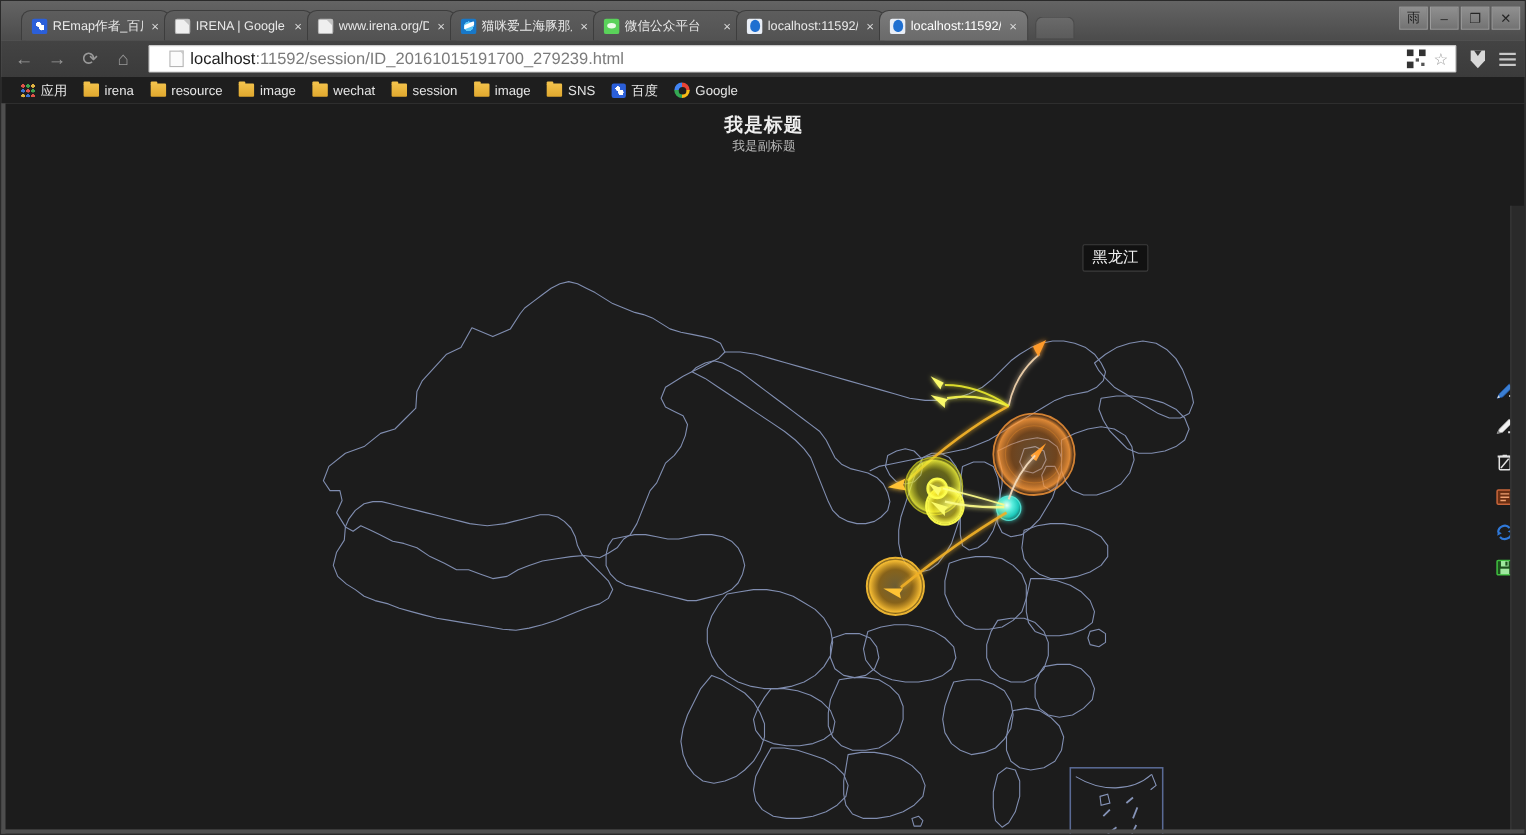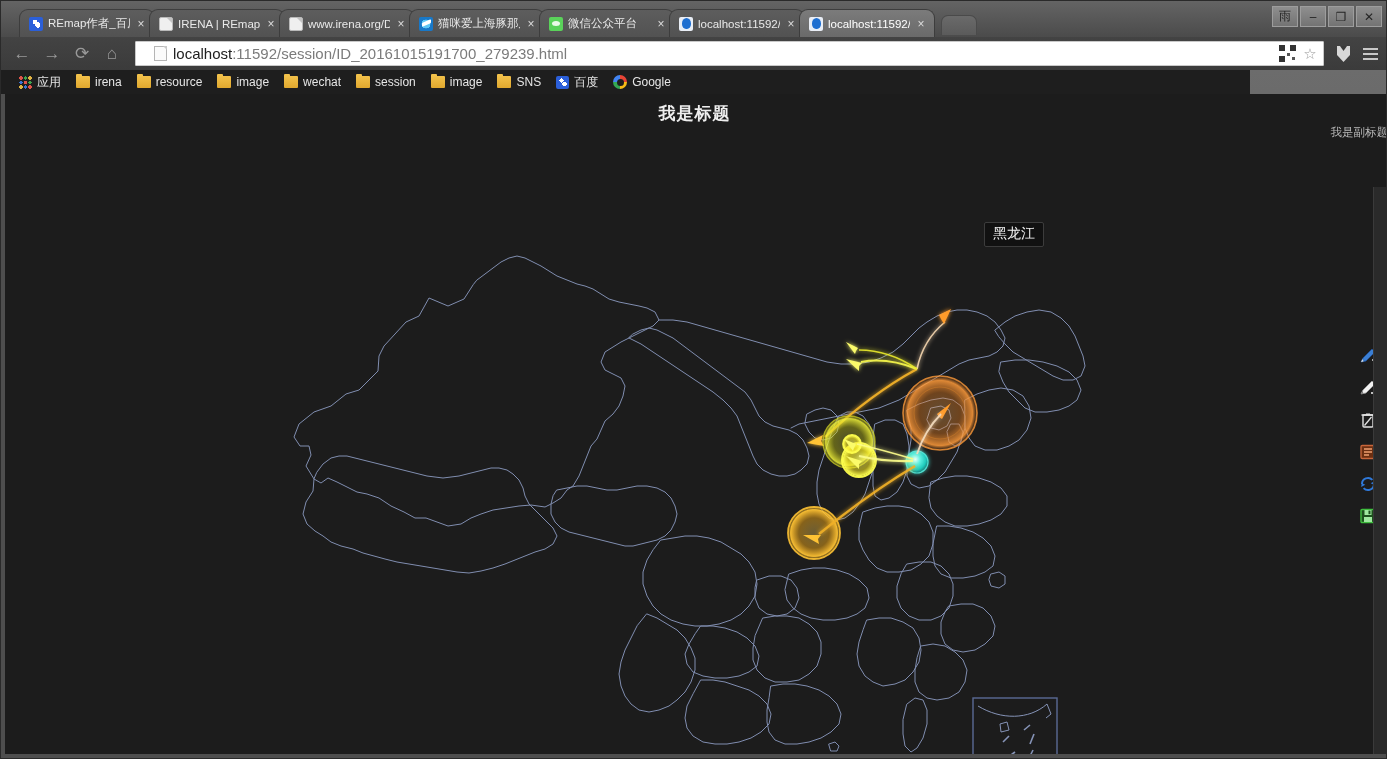--- a/index.html
+++ b/index.html
@@ -111,21 +111,21 @@
   }
   .omni-star { flex:0 0 18px; font-size:15px; color:#9a9a9a; text-align:center; }
   .ext-icon { width:22px;height:24px;display:flex;align-items:center;justify-content:center;
     font-size:16px;color:#cfcfcf;margin-left:2px;}
   .menu-icon { width:24px;height:24px;display:flex;flex-direction:column;justify-content:center;
     gap:3px;align-items:center;margin-left:4px;}
   .menu-icon i { display:block;width:15px;height:2px;background:#c8c8c8;}
 
   
   .bookmarks {
-    position:absolute; left:0; top:69px; width:1249px; height:24px;
+    position:absolute; left:0; top:69px; width:1387px; height:24px;
     background:#1e1e1e; display:flex; align-items:center; padding-left:12px; gap:3px;
   }
   .bm {
     display:flex;align-items:center;gap:5px;padding:2px 6px;
     font-size:12px;color:#e6e6e6;white-space:nowrap;
   }
   .bm .fdr {
     width:14px;height:12px;flex:0 0 14px;border-radius:1px;
     background:linear-gradient(#f2c14a,#e0a82e);
     position:relative;
@@ -159,21 +159,21 @@
   .viewport {
     position:absolute; left:0; top:93px; width:1387px; height:666px;
     background:#1c1c1c; overflow:hidden;
   }
   .chart { position:absolute; inset:0;padding-left:48px; }
   .chart-title {
     position:absolute; left:0; right:0; top:8px; text-align:center;
     color:#eeeeee; font-size:17px; font-weight:bold; letter-spacing:1px;
   }
   .chart-subtitle {
-    position:absolute; left:0; right:0; top:31px; text-align:right;
+    position:absolute; left:0; right:0; top:31px; text-align:center;
     color:#b9b9b9; font-size:11.5px;
   }
   .tooltip {
     position:absolute; left:983px; top:128px;
     background:#111111; border:1px solid #3c3c3c; border-radius:2px;
     color:#f2f2f2; font-size:14px; padding:2px 8px 3px; white-space:nowrap;
   }
   .mapsvg { position:absolute; left:0; top:0; width:1387px; height:666px; }
 
   
@@ -199,21 +199,21 @@
   <div class="tabstrip">
 
     <div class="tab">
       <span class="favicon fav-baidu"></span>
       <span class="tab-title">REmap作者_百度搜</span>
       <span class="tab-close">×</span>
     </div>
 
     <div class="tab">
       <span class="favicon fav-doc"></span>
-      <span class="tab-title">IRENA | REmap</span>
+      <span class="tab-title">IRENA | Google</span>
       <span class="tab-close">×</span>
     </div>
 
     <div class="tab">
       <span class="favicon fav-doc"></span>
       <span class="tab-title">www.irena.org/Doc</span>
       <span class="tab-close">×</span>
     </div>
 
     <div class="tab">

